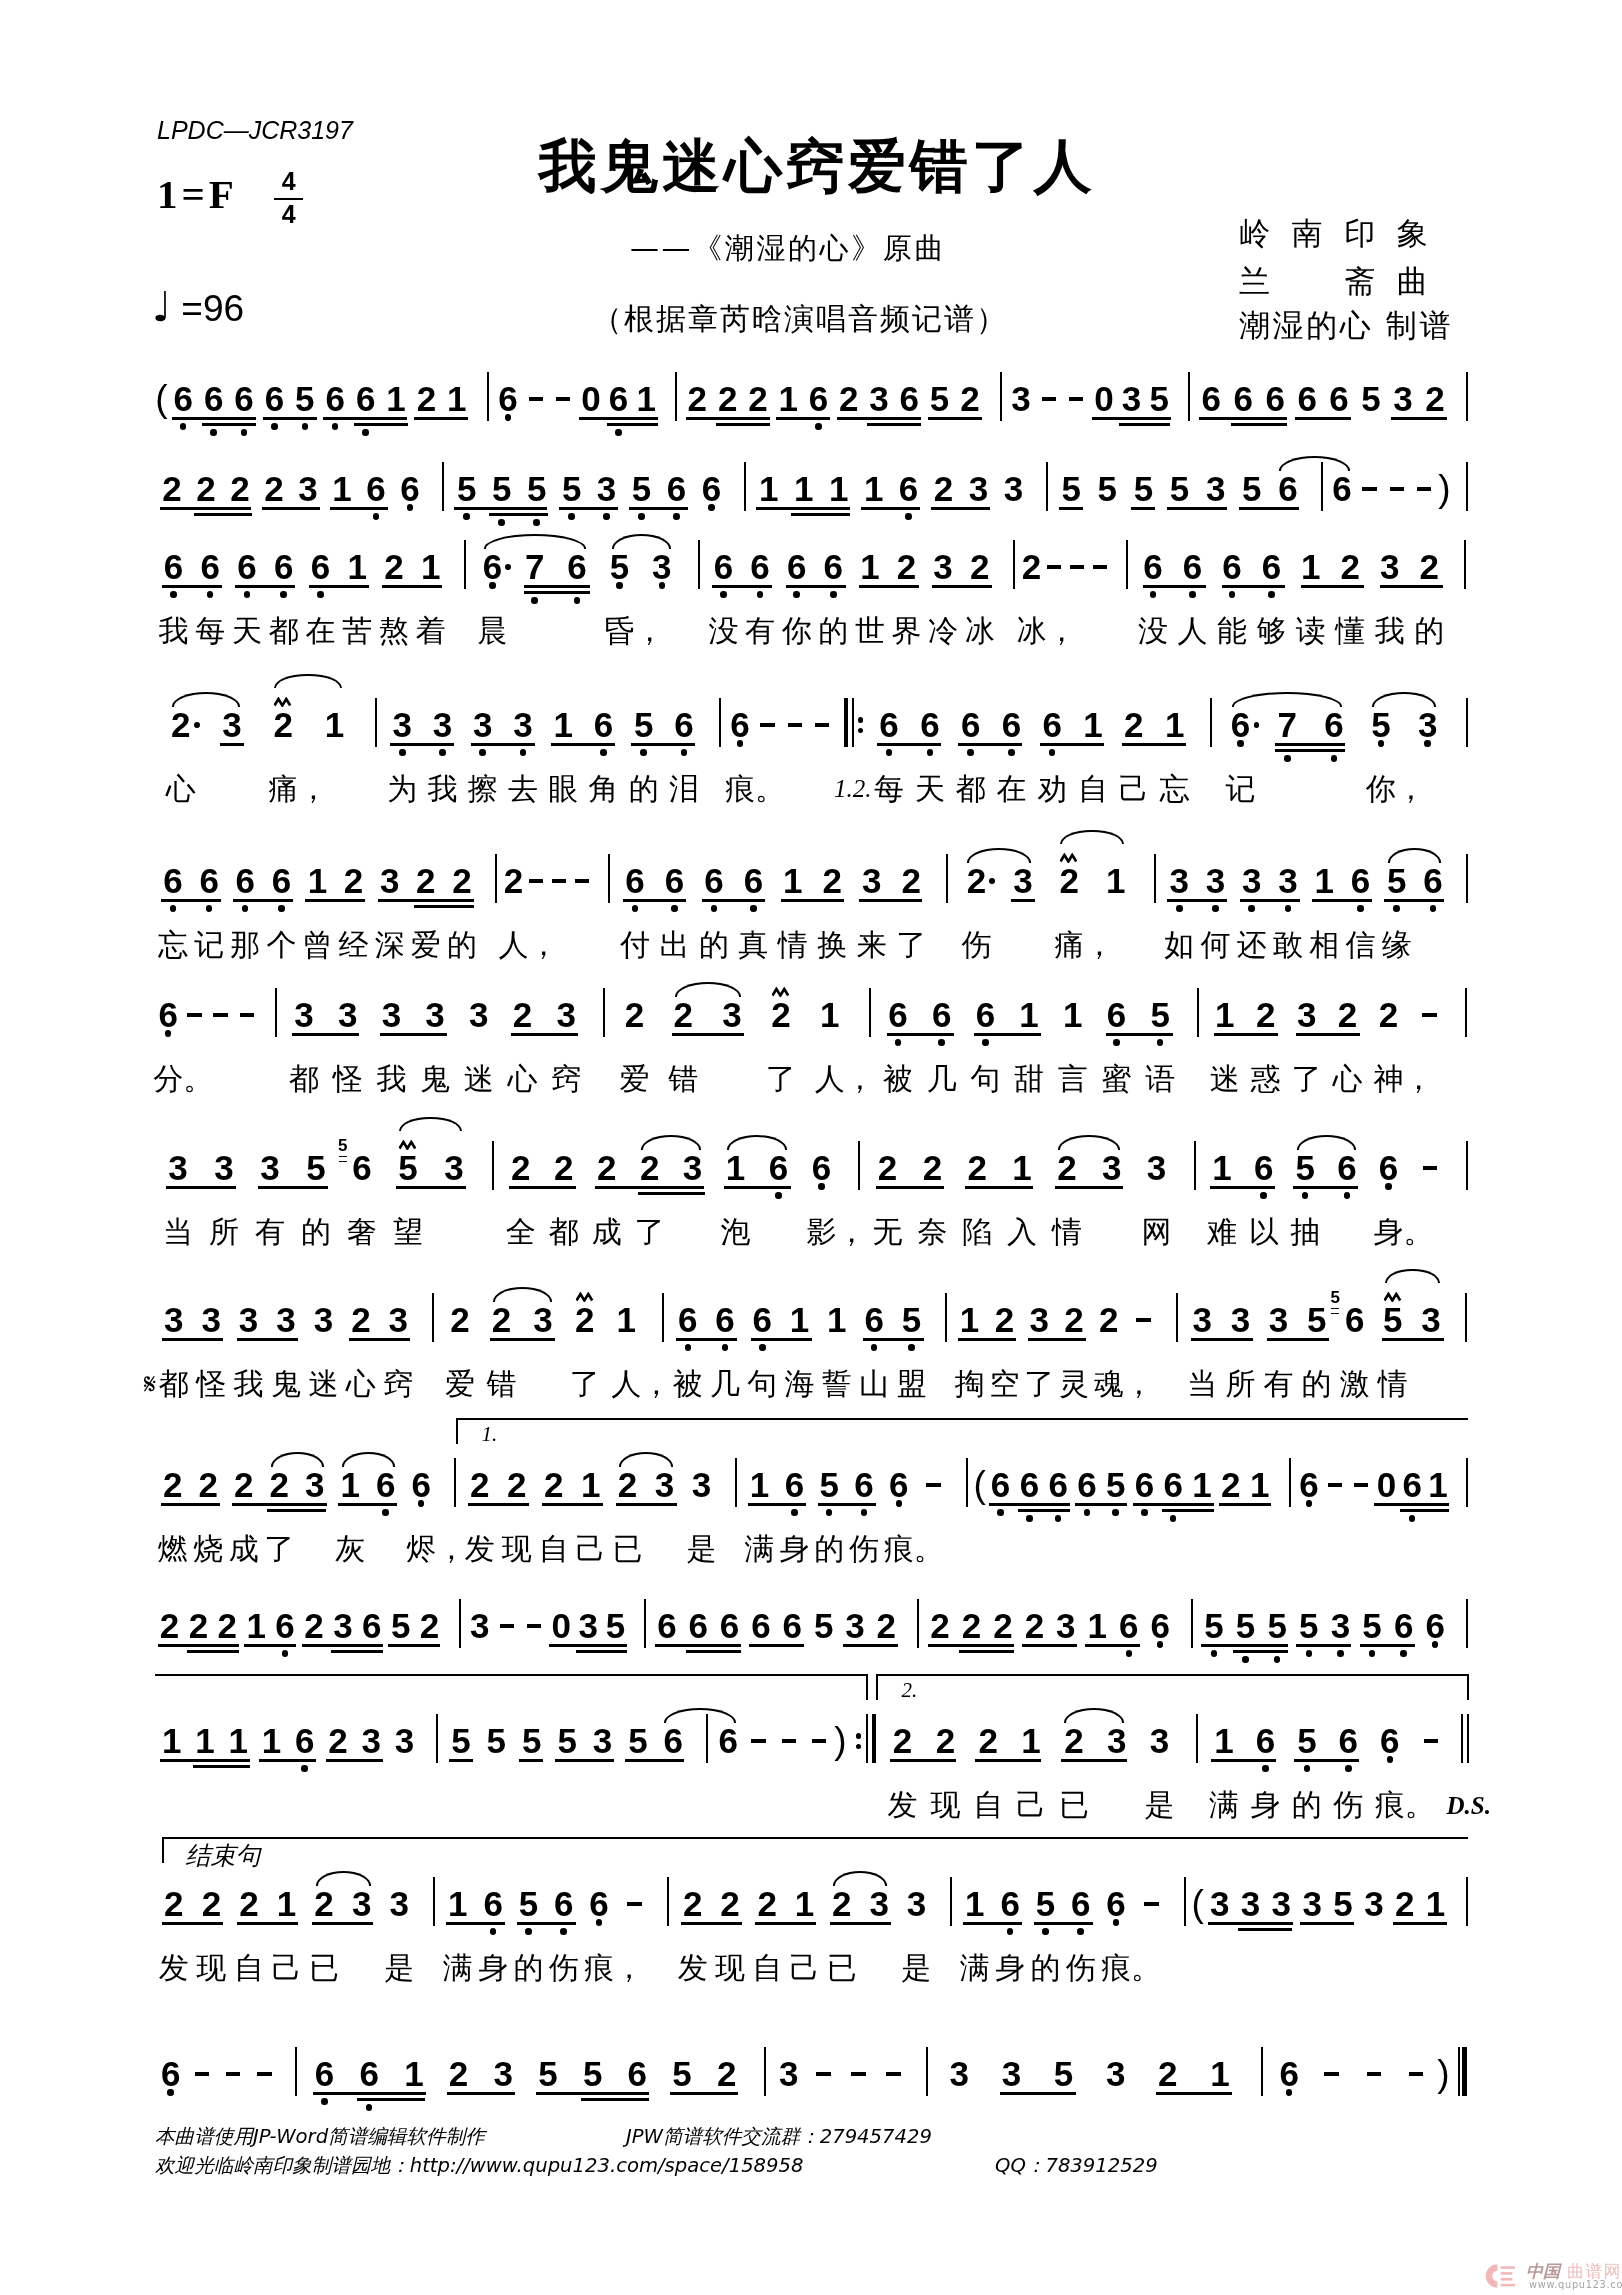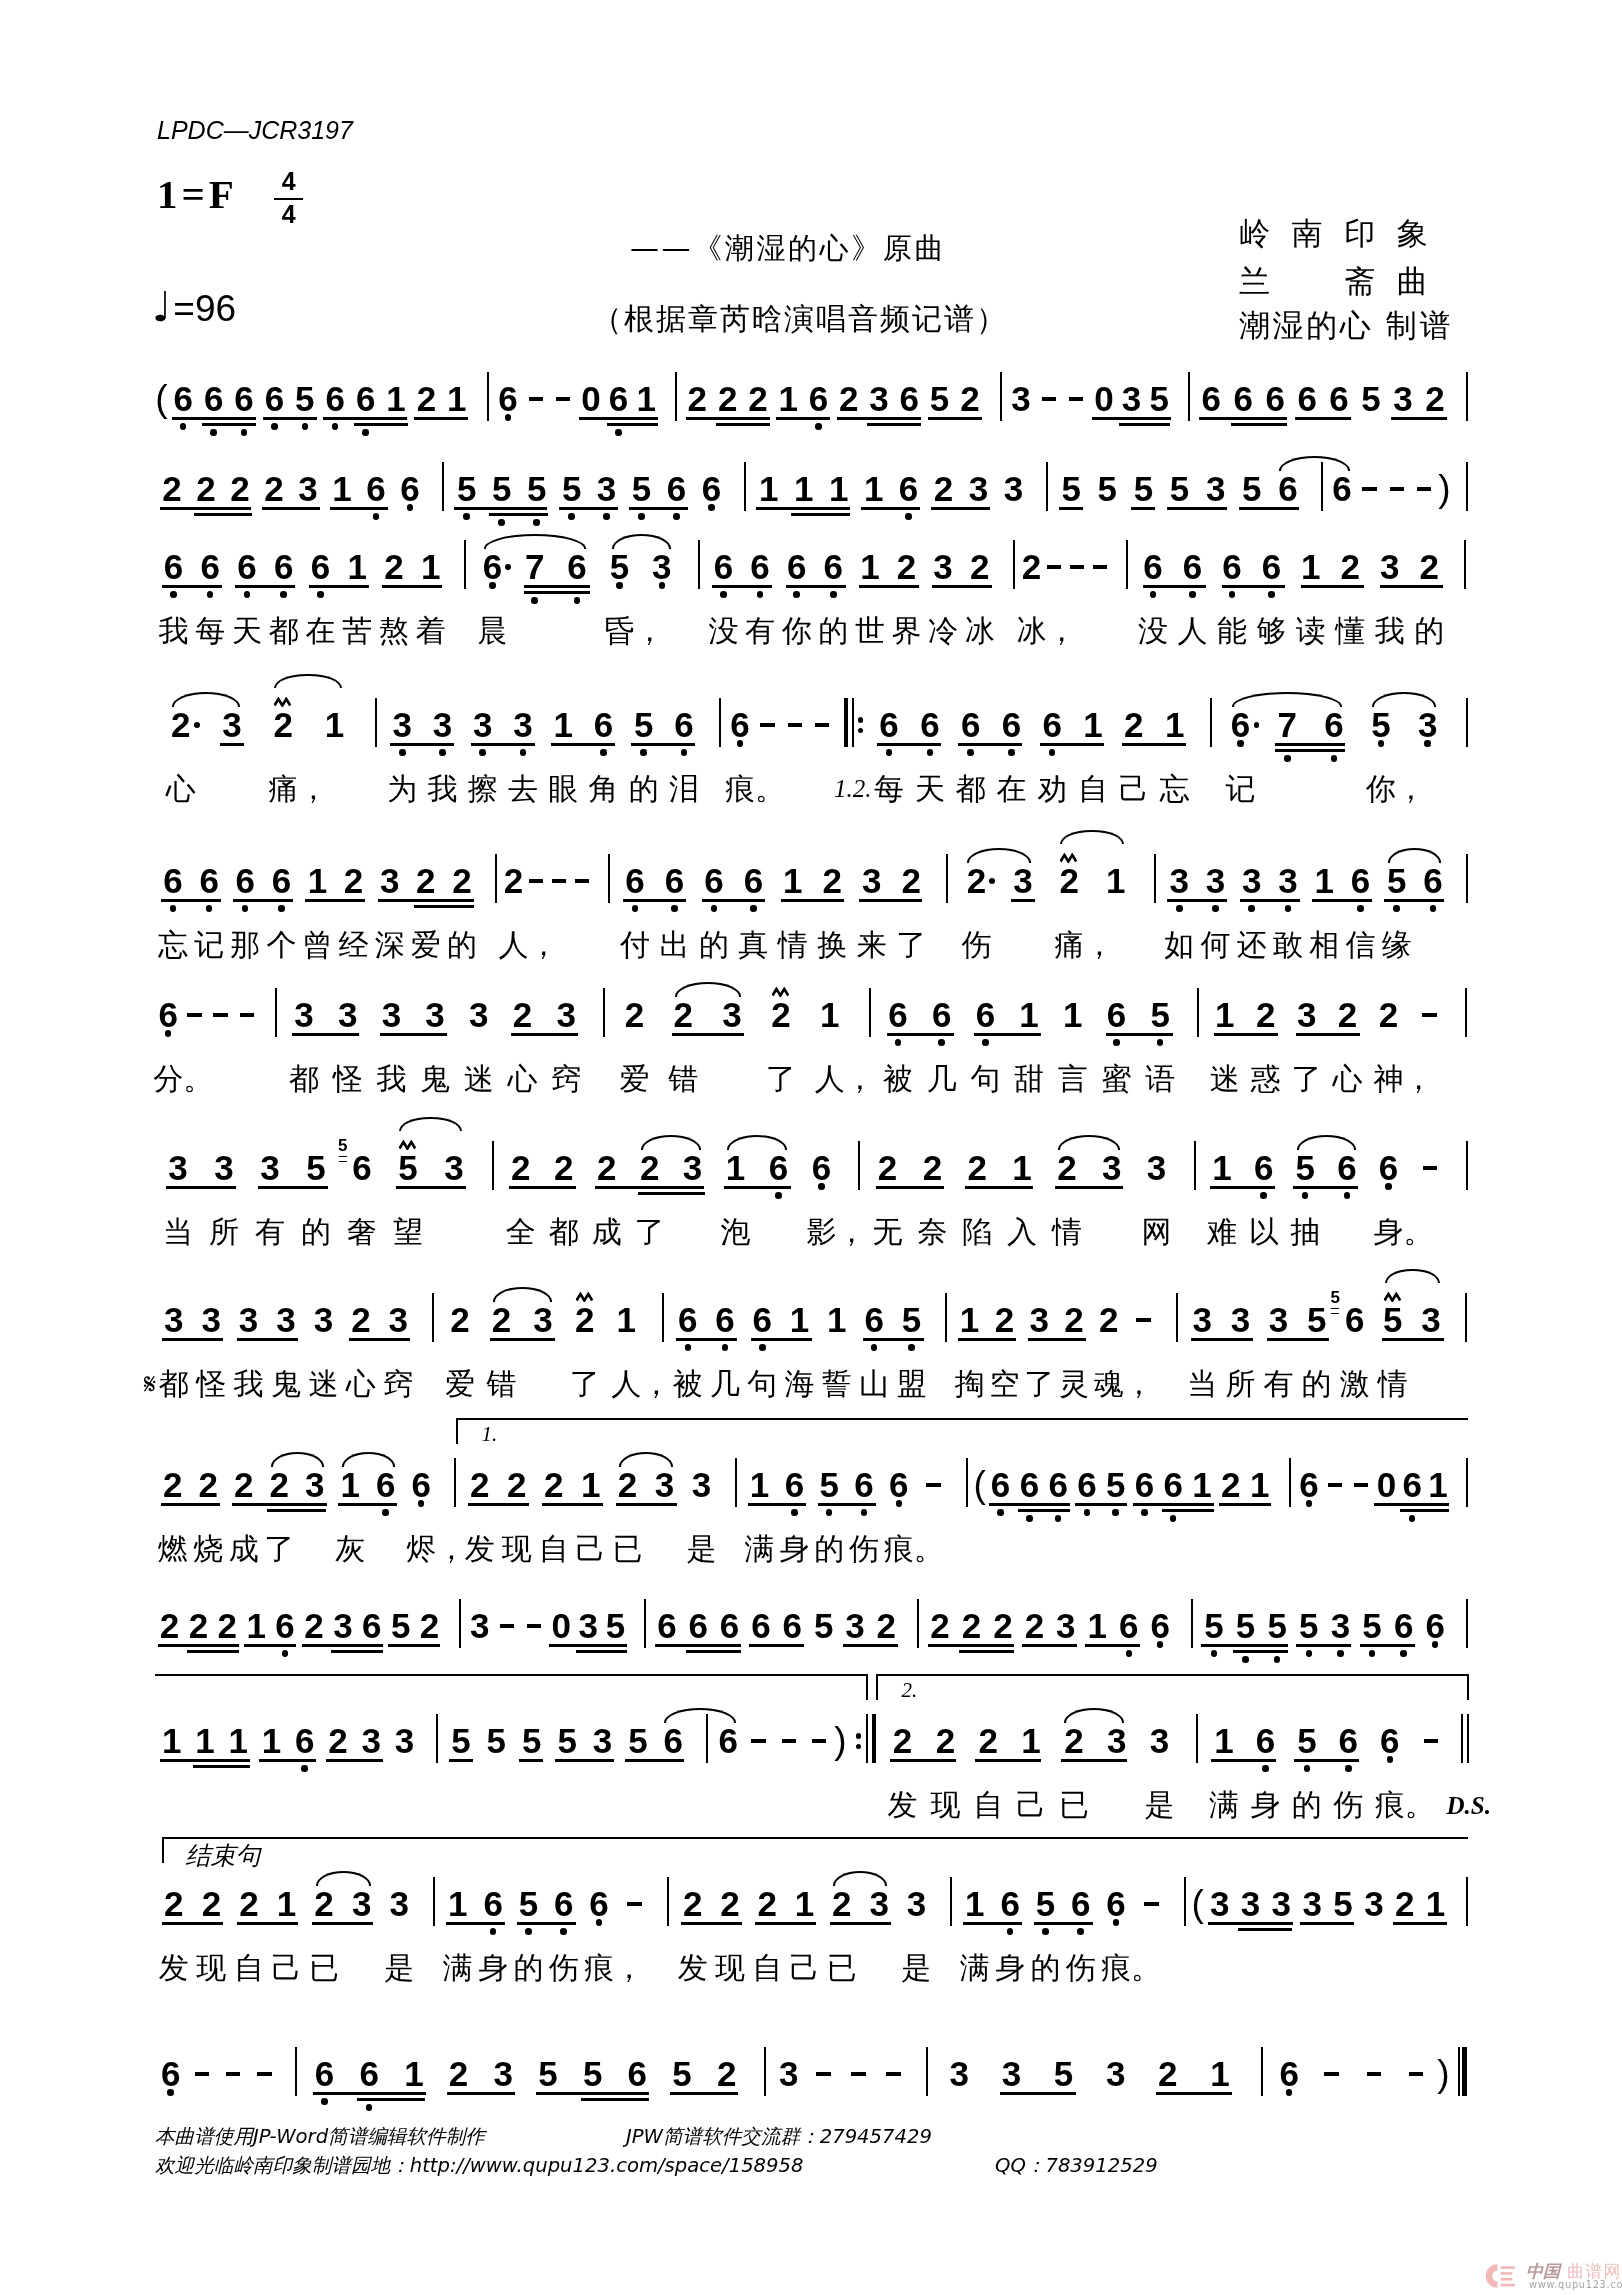--- a/index.html
+++ b/index.html
@@ -10,21 +10,21 @@
 #code{left:157px;top:118px;font:italic 25px/1 "Liberation Sans",sans-serif}
 #title{left:817px;top:137px;transform:translateX(-50%);font:900 58px/1 "DejaVu Serif",serif;letter-spacing:3.9px}
 #subtitle{left:630px;top:234px;font:29px/1 "DejaVu Sans",sans-serif;letter-spacing:2.6px}
 #srcnote{left:592px;top:304px;font:30px/1 "DejaVu Sans",sans-serif;letter-spacing:2px}
 #key{left:157px;top:174px;font:bold 41px/1 "Liberation Serif",serif;letter-spacing:3.9px}
 .tsn,.tsd{position:absolute;left:275px;width:27.5px;text-align:center;font:bold 25px/1 "Liberation Sans",sans-serif}
 .tsn{top:169px}.tsd{top:202px}
 .tsl{position:absolute;left:274px;top:198px;width:29px;height:2px;background:#000}
 #tempo{left:152px;top:287px;display:flex;align-items:baseline}
 .tq{font:41px/1 "DejaVu Sans",sans-serif}
-.tv{font:37px/1 "Liberation Sans",sans-serif;margin-left:2px}
+.tv{font:37px/1 "Liberation Sans",sans-serif;margin-left:10px}
 .credit{left:1239px;font:31px/1 "DejaVu Sans",sans-serif}
 .c1{top:218px;letter-spacing:21.6px}
 .c2{top:266px;letter-spacing:21.6px}
 .c3{top:310px;letter-spacing:2.6px}
 
 
 .row{position:absolute;left:155px;width:1313px;display:grid;grid-template-rows:26px}
 .r1{top:386px;grid-template-columns:334px 188px 325px 188px 278px}
 .r2{top:476px;grid-template-columns:289px 302px 302px 275px 145px}
 .r3{top:554px;grid-template-columns:311px 234px 315px 113px 338px}
@@ -84,20 +84,21 @@
 #wm-logo{left:1483px;top:2263px;width:34px;height:26px}
 #wm-a{left:1526px;top:2263px;font:italic bold 17px/1 "DejaVu Serif",serif;color:#b99a9a}
 #wm-b{left:1567px;top:2263px;font:17px/1 "DejaVu Serif",serif;color:#ecbfbf;letter-spacing:1.3px}
 #wm-url{left:1529px;top:2280px;font:9.8px/1 "DejaVu Sans",sans-serif;color:#a5a5a5;letter-spacing:0.7px}
 </style>
 </head>
 <body>
 
 <div id="page">
   <div class="abs" id="code">LPDC—JCR3197</div>
+  <div class="abs" id="title">我鬼迷心窍爱错了人</div>
   <div class="abs" id="subtitle">——《潮湿的心》原曲</div>
   <div class="abs" id="srcnote">（根据章芮晗演唱音频记谱）</div>
   <div class="abs" id="key">1=F</div>
   <div>
     <span class="tsn">4</span>
     <span class="tsl"></span>
     <span class="tsd">4</span>
   </div>
   <div class="abs" id="tempo">
     <span class="tq">♩</span>

